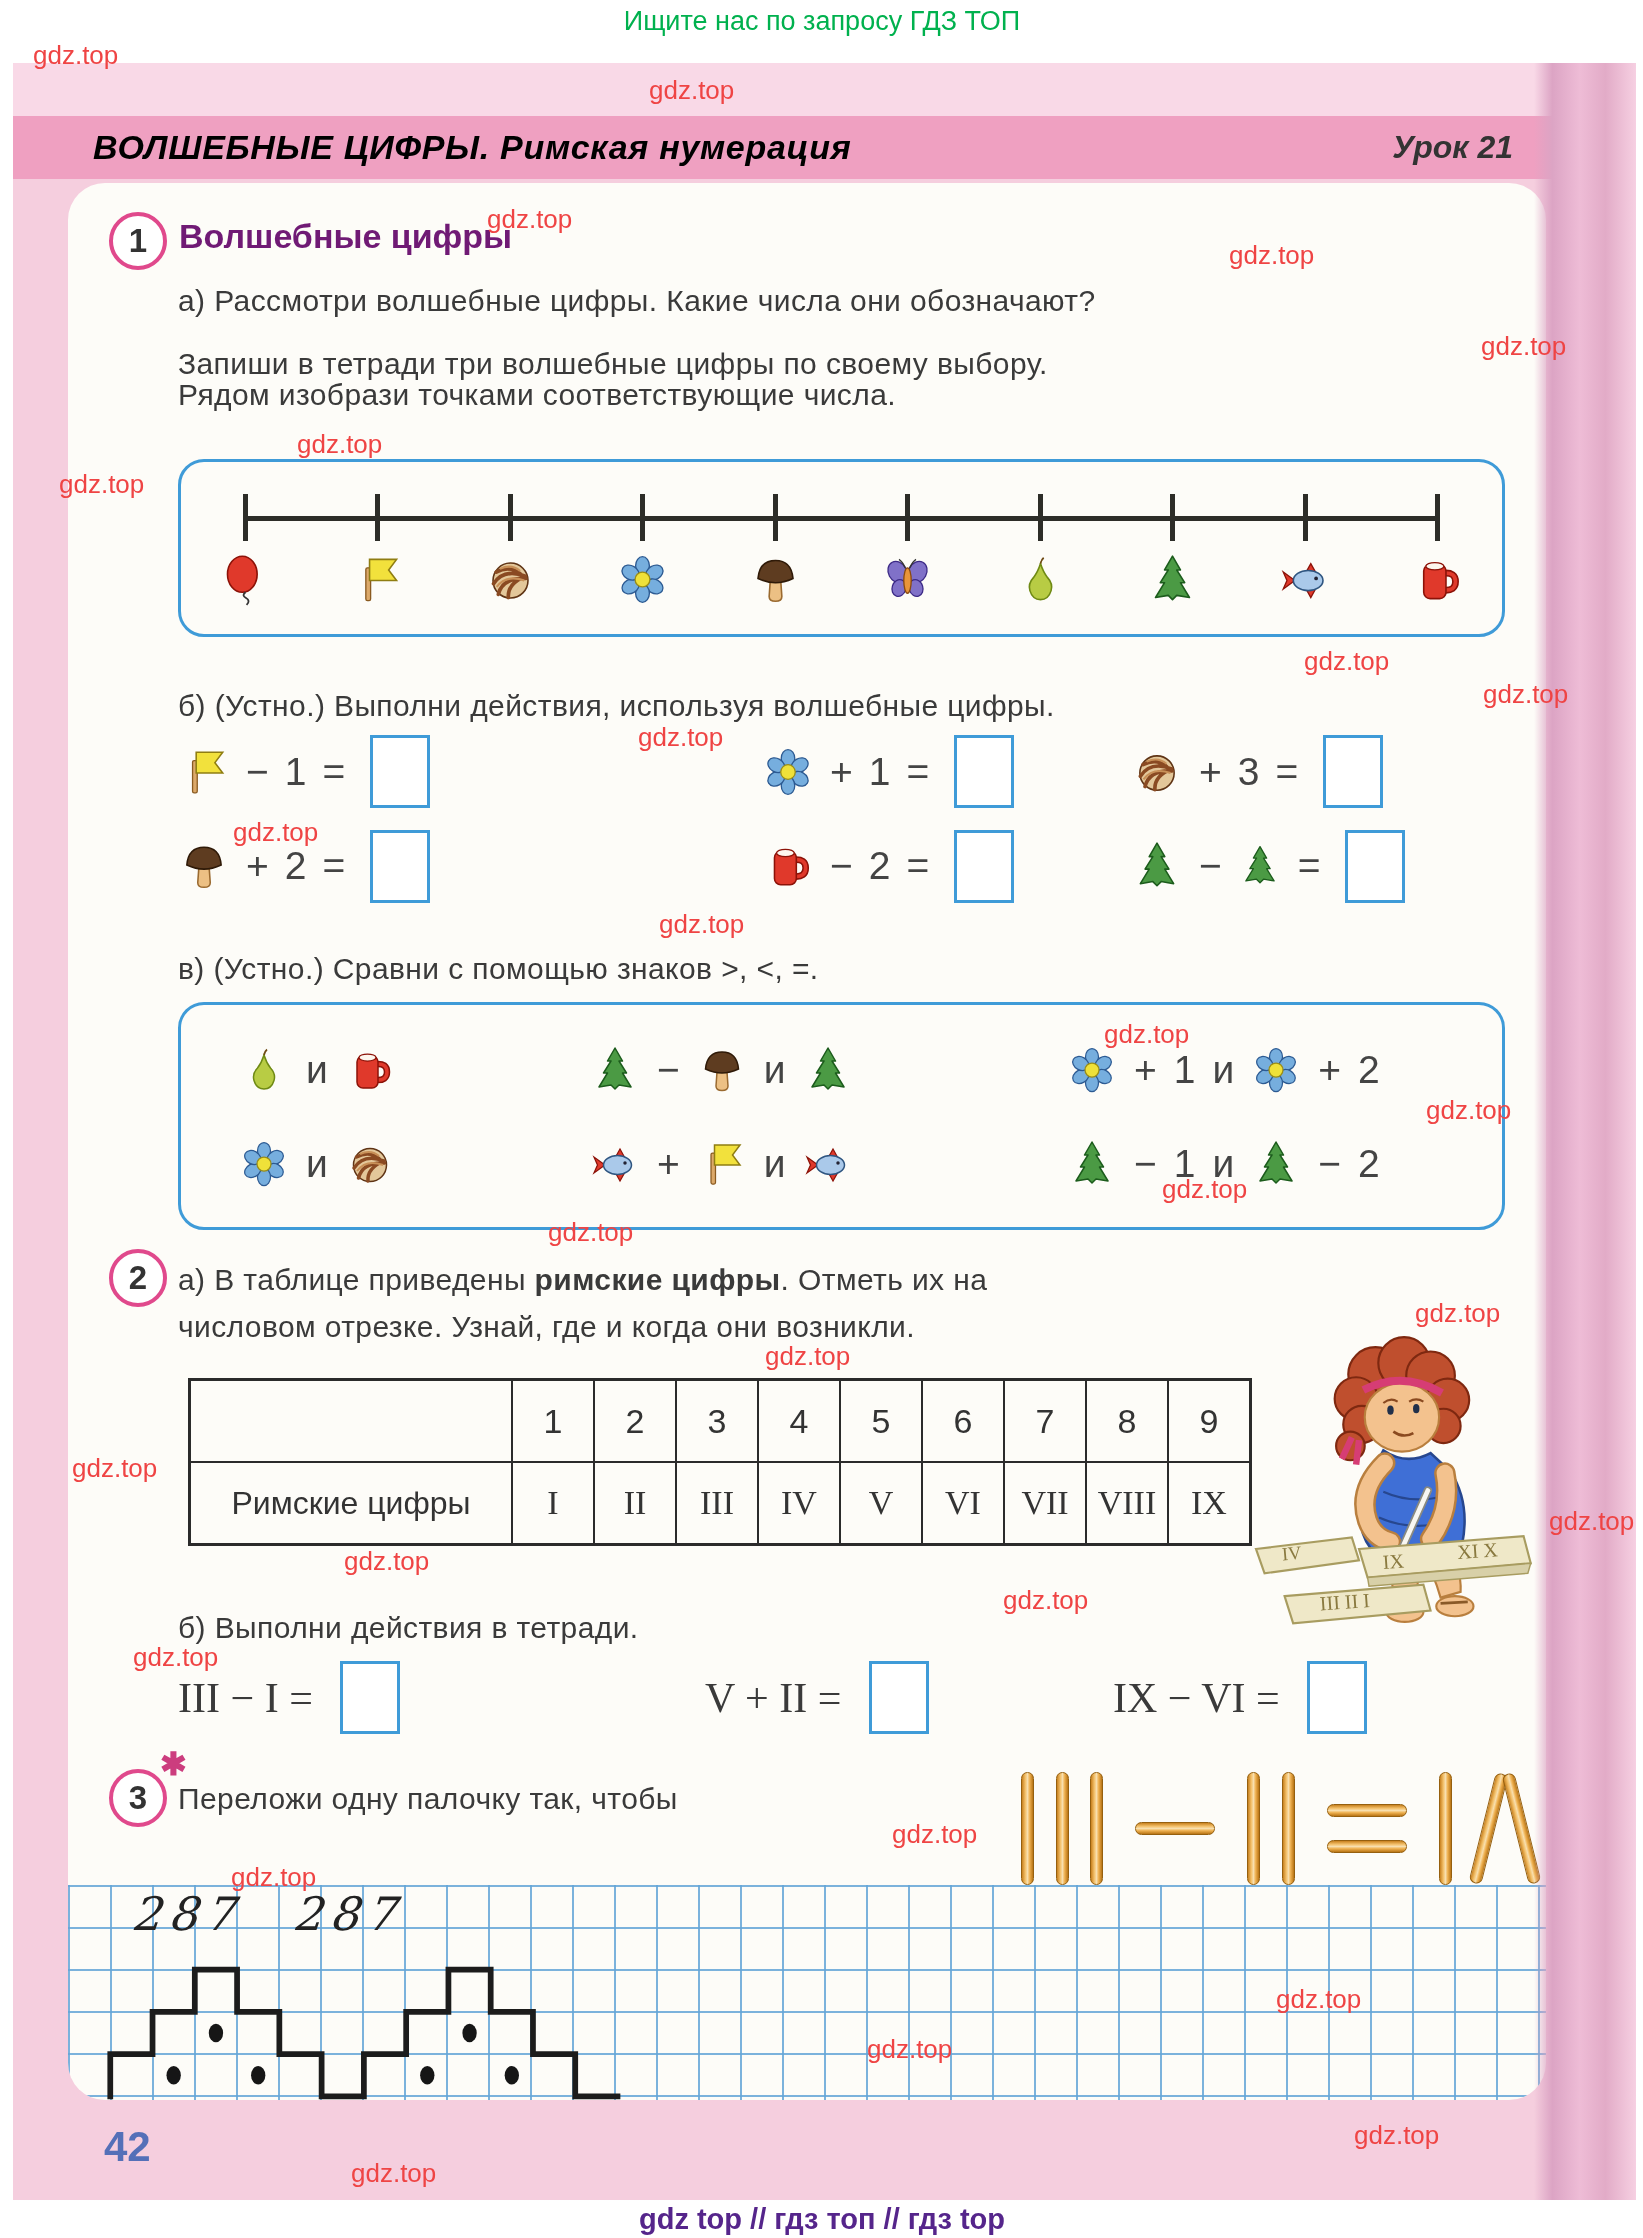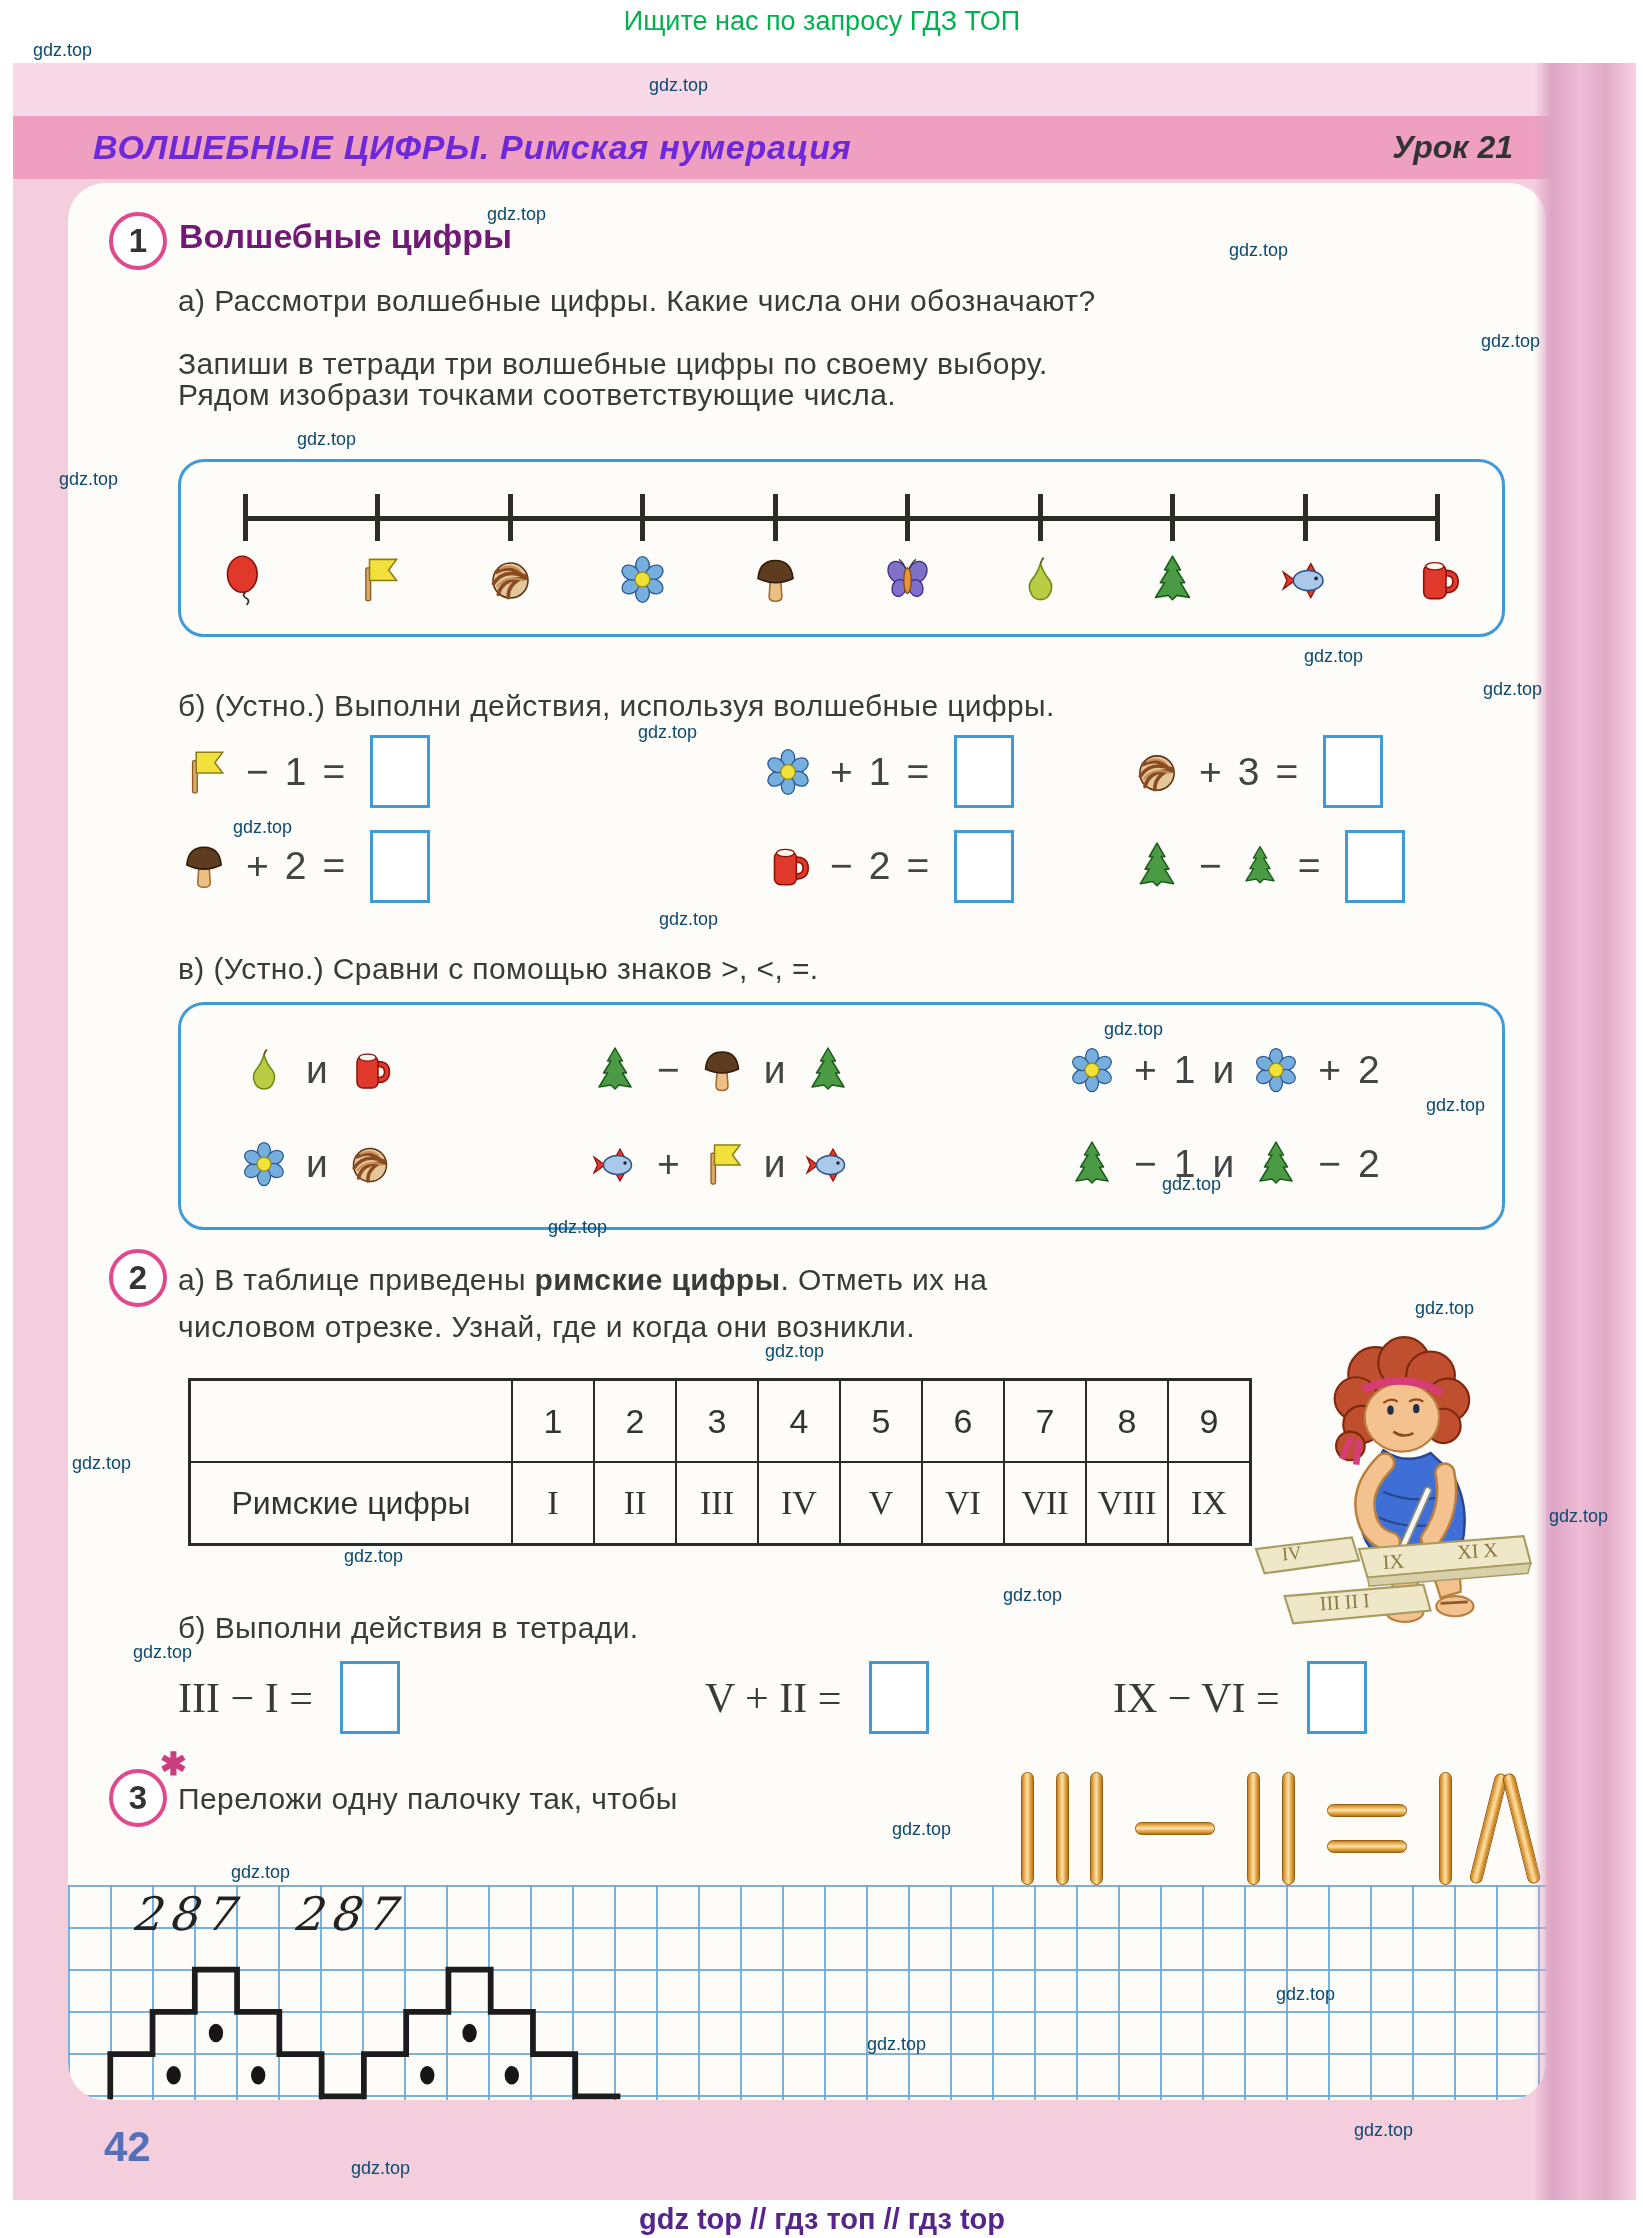--- a/index.html
+++ b/index.html
@@ -1,23 +1,23 @@
 <!DOCTYPE html>
 <html style="font-size:11.5px"><head>
 <meta charset="utf-8">
 <style>
   html,body{margin:0;padding:0;background:#e8e8e6;}
   #page{position:relative;width:1644px;height:2239px;background:#ffffff;overflow:hidden;
         font-family:"Liberation Sans",sans-serif;color:#3a3a3a;}
   .banner{position:absolute;top:5.7px;left:0;right:0;text-align:center;font-size:27px;color:#00b14e;z-index:7;}
-  .wm{position:absolute;font-size:18px;color:#0c4a6e;z-index:6;white-space:nowrap;}
+  .wm{position:absolute;font-size:26px;color:#ef4444;z-index:6;white-space:nowrap;}
   #pink{position:absolute;left:13px;top:63px;width:1622px;height:2137px;background:#f5cede;z-index:1;}
   #band-top{position:absolute;left:0;top:0;width:100%;height:53px;background:#f9d9e7;}
   #band{position:absolute;left:0;top:53px;width:100%;height:63px;background:#efa0c1;display:flex;align-items:center;}
-  #band .title{margin-left:80px;font-size:34px;font-weight:bold;font-style:italic;color:#6d28d9;letter-spacing:0.7px;}
+  #band .title{margin-left:80px;font-size:34px;font-weight:bold;font-style:italic;color:#000000;letter-spacing:0.7px;}
   #band .lesson{position:absolute;right:122px;font-size:32px;font-weight:bold;font-style:italic;color:#333;}
   #curl{position:absolute;left:1534px;top:63px;width:102px;height:2137px;z-index:4;
         background:linear-gradient(90deg,rgba(222,166,198,0) 0%,#dca4c4 18%,#eebcd6 45%,#e2abc7 70%,#f6d0e2 100%);}
   #content{position:absolute;left:68px;top:183px;width:1478px;height:1917px;background:#fdfcf8;
            border-radius:37px;z-index:2;overflow:hidden;}
   .tasknum{position:absolute;width:50px;height:50px;border:4.3px solid #e0498c;border-radius:50%;
            background:#fff;display:flex;align-items:center;justify-content:center;
            font-size:33px;font-weight:bold;color:#333;}
   .star{position:absolute;font-size:32px;font-weight:bold;color:#cc3d7e;}
   .h1{position:absolute;font-size:34px;font-weight:bold;color:#701a75;}

